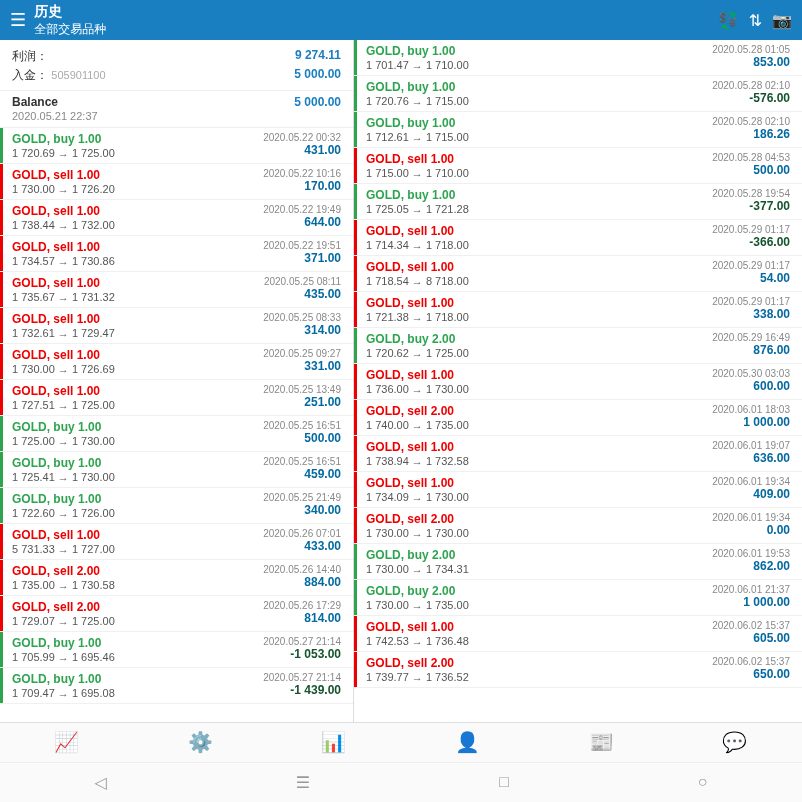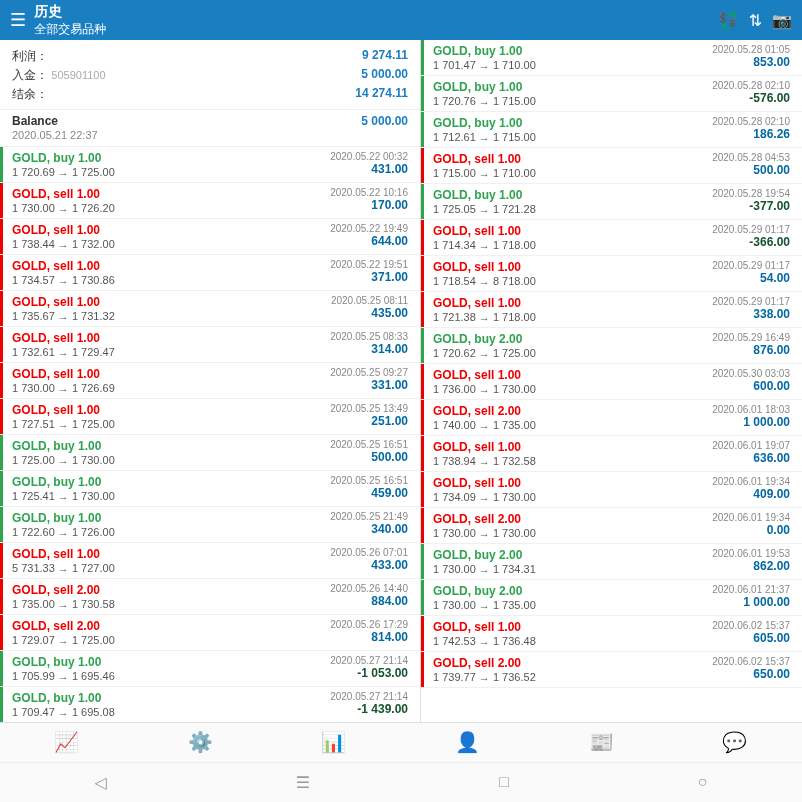--- a/index.html
+++ b/index.html
@@ -50,21 +50,21 @@
       color: #fff;
     }
     
     .body {
       display: flex;
       flex: 1;
       overflow: hidden;
     }
     
     .left-col {
-      width: 421px;
+      width: 354px;
       border-right: 1px solid #ddd;
       display: flex;
       flex-direction: column;
       overflow: hidden;
     }
     .summary {
       padding: 8px 12px 4px 12px;
       border-bottom: 1px solid #eee;
     }
     .summary-row {
@@ -198,24 +198,20 @@
         <div class="summary-row">
           <span class="label">利润：</span>
           <span class="value-blue">9 274.11</span>
         </div>
         <div class="summary-row">
           <span class="label">入金：
             <span style="color:#aaa;font-size:11px;">505901100</span>
           </span>
           <span class="value-blue">5 000.00</span>
         </div>
-        <div class="summary-row">
-          <span class="label">结余：</span>
-          <span class="value-blue">14 274.11</span>
-        </div>
       </div>
 
       <div class="balance-row">
         <div>
           <span class="bal-label">Balance</span><br>
           <span class="bal-date">2020.05.21 22:37</span>
         </div>
         <span class="bal-value">5 000.00</span>
       </div>
 

